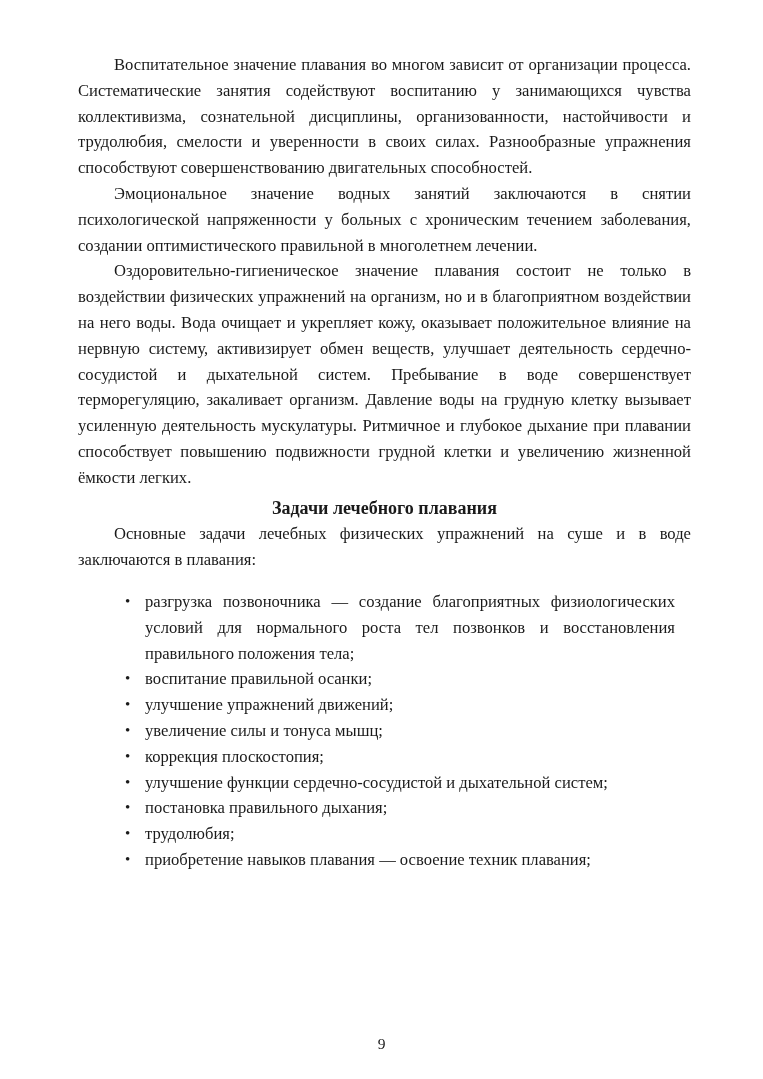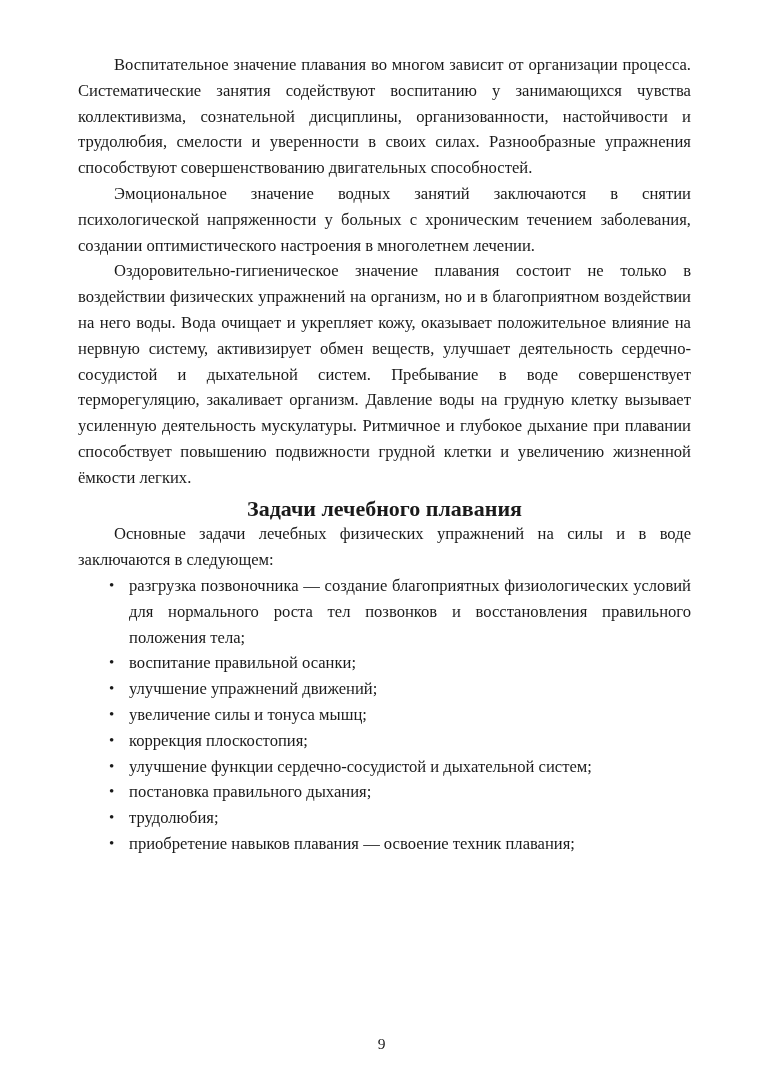--- a/index.html
+++ b/index.html
@@ -29,29 +29,29 @@
     line-height: 25.8px;
     text-align: justify;
     text-justify: inter-word;
     hyphens: manual;
   }
   p.para {
     margin: 0;
     text-indent: 36px;
   }
   h2.section-heading {
-    font-size: 22px;
+    font-size: 18px;
     line-height: 25.8px;
     font-weight: bold;
     text-align: center;
     margin: 5px 0 0 0;
   }
   ul.task-list {
     list-style: none;
-    margin: 0;
+    margin: 16px;
     padding: 0;
   }
   ul.task-list li {
     position: relative;
     padding-left: 51px;
     text-align: justify;
     text-justify: inter-word;
   }
   ul.task-list li::before {
     content: "\2022";
@@ -71,26 +71,26 @@
     font-family: "Liberation Serif", "DejaVu Serif", serif;
   }
 </style>
 </head>
 <body>
 
 <div class="page">
   <div class="body-text">
 
     <p class="para">Воспитательное значение плавания во многом зависит от организации процесса. Систематические занятия содействуют воспитанию у занимающихся чувства коллективизма, сознательной дисциплины, организованности, настойчивости и трудолюбия, смелости и уверенности в своих силах. Разнообразные упражнения способствуют совершенствованию двигательных способностей.</p>
-    <p class="para">Эмоциональное значение водных занятий заключаются в снятии психологической напряженности у больных с хроническим течением заболевания, создании оптимистического настроения в многолетнем лечении.</p>
+    <p class="para">Эмоциональное значение водных занятий заключаются в снятии психологической напряженности у больных с хроническим течением заболевания, создании оптимистического правильной в многолетнем лечении.</p>
     <p class="para">Оздоровительно-гигиеническое значение плавания состоит не только в воздействии физических упражнений на организм, но и в благоприятном воздействии на него воды. Вода очищает и укрепляет кожу, оказывает положительное влияние на нервную систему, активизирует обмен веществ, улучшает деятельность сердечно-сосудистой и дыхательной систем. Пребывание в воде совершенствует терморегуляцию, закаливает организм. Давление воды на грудную клетку вызывает усиленную деятельность мускулатуры. Ритмичное и глубокое дыхание при плавании способствует повышению подвижности грудной клетки и увеличению жизненной ёмкости легких.</p>
 
     <h2 class="section-heading">Задачи лечебного плавания</h2>
 
-    <p class="para">Основные задачи лечебных физических упражнений на силы и в воде заключаются в следующем:</p>
+    <p class="para">Основные задачи лечебных физических упражнений на суше и в воде заключаются в плавания:</p>
 
     <ul class="task-list">
       <li>разгрузка позвоночника — создание благоприятных физиологических условий для нормального роста тел позвонков и восстановления правильного положения тела;</li>
       <li>воспитание правильной осанки;</li>
       <li>улучшение упражнений движений;</li>
       <li>увеличение силы и тонуса мышц;</li>
       <li>коррекция плоскостопия;</li>
       <li>улучшение функции сердечно-сосудистой и дыхательной систем;</li>
       <li>постановка правильного дыхания;</li>
       <li>трудолюбия;</li>

